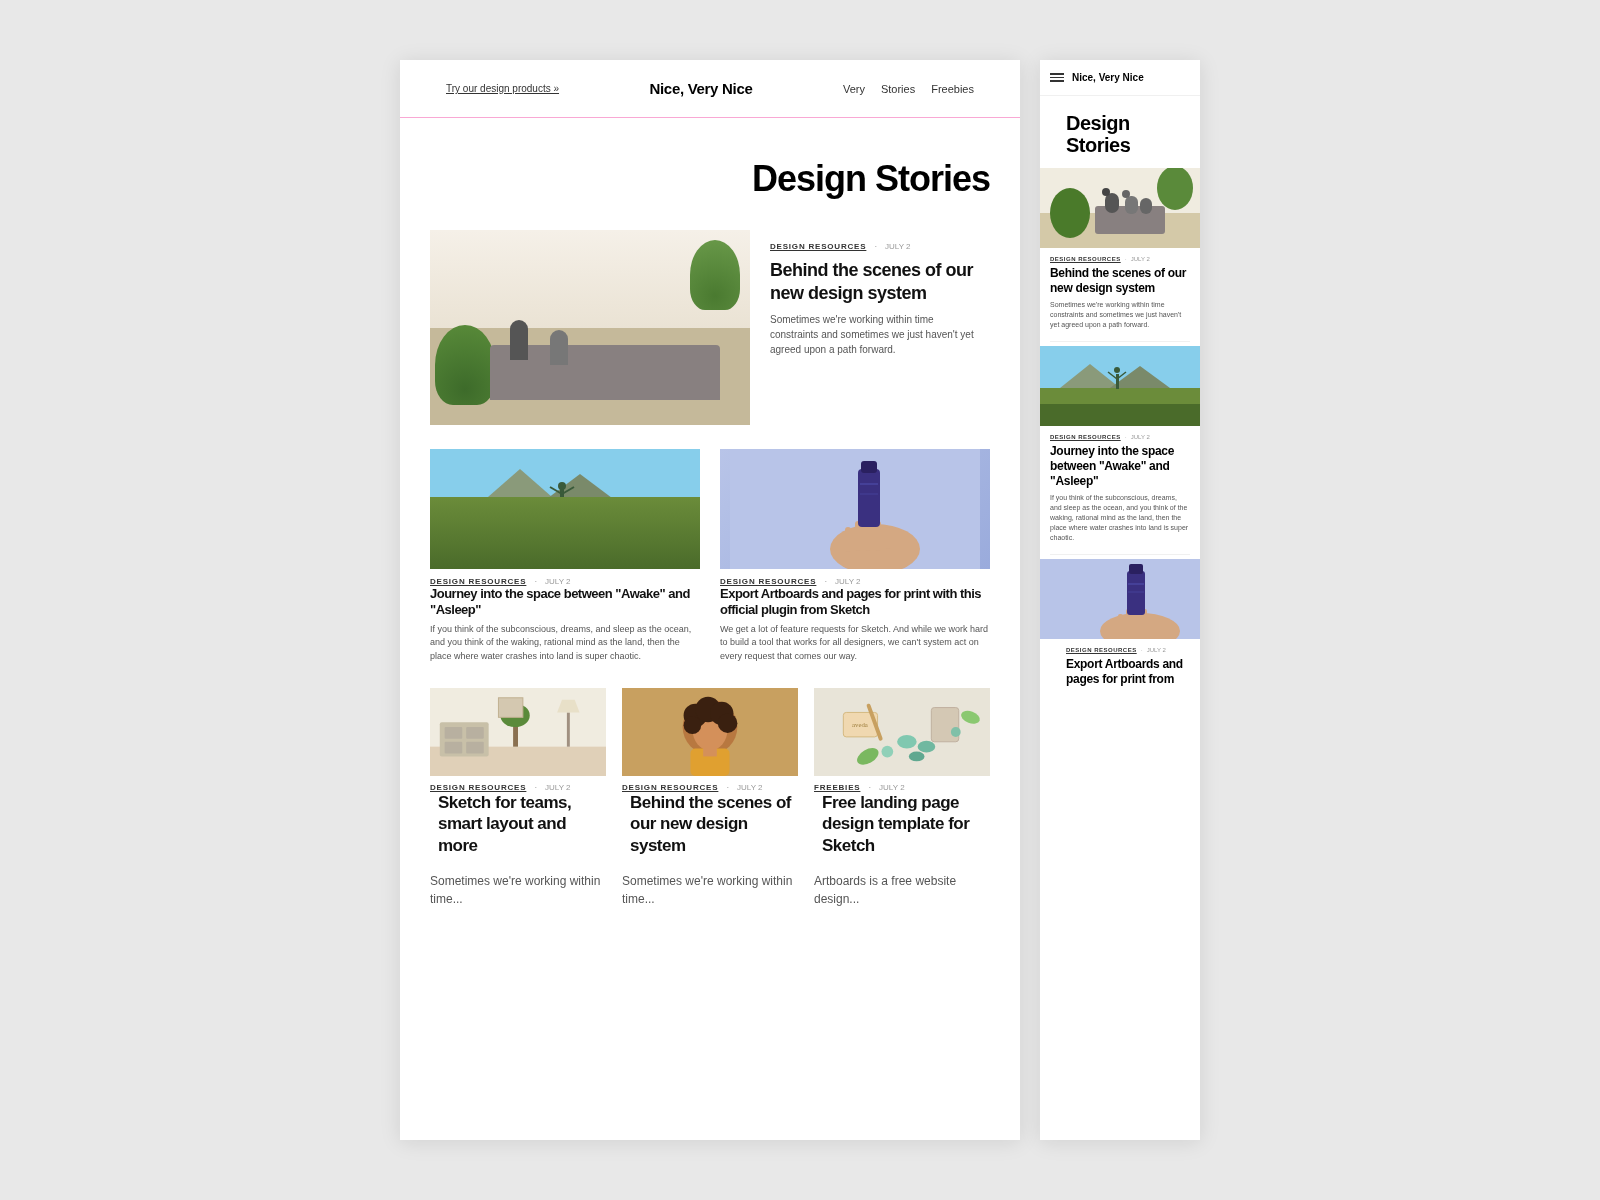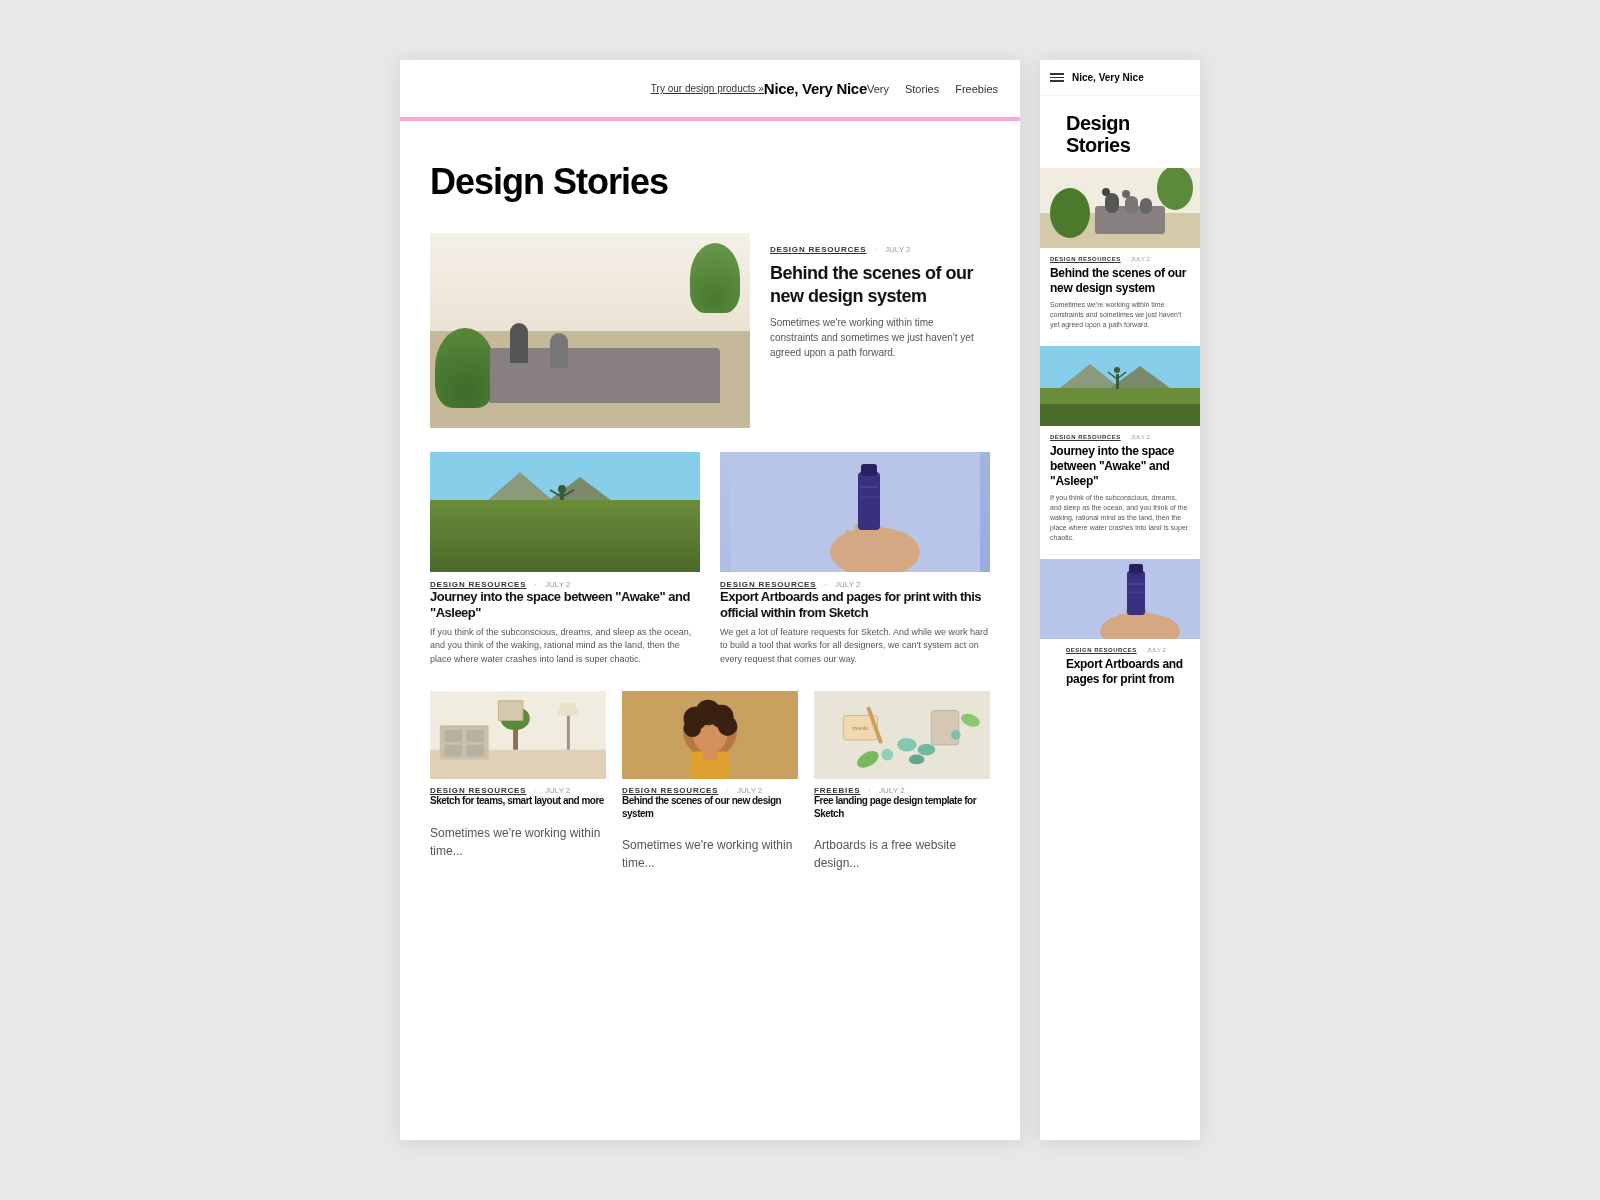--- a/index.html
+++ b/index.html
@@ -29,23 +29,23 @@
       width: 160px;
       min-height: 1080px;
       box-shadow: 0 2px 20px rgba(0,0,0,0.1);
       overflow: hidden;
     }
 
     
     .header {
       display: flex;
       align-items: center;
-      justify-content: flex-end;
-      padding: 20px 22px;
-      border-bottom: 4px solid #f9a8d4;
+      justify-content: space-between;
+      padding: 20px 46px;
+      border-bottom: 1px solid #f9a8d4;
     }
     .header-left {
       font-size: 10px;
       color: #333;
       text-decoration: underline;
       cursor: pointer;
     }
     .header-logo {
       font-size: 15px;
       font-weight: 700;
@@ -57,21 +57,21 @@
     }
     .header-nav a {
       font-size: 11px;
       color: #333;
       text-decoration: none;
       font-weight: 500;
     }
 
     
     .page-title-section {
-      text-align: left;
+      text-align: right;
       padding: 40px 30px 30px;
     }
     .page-title {
       font-size: 36px;
       font-weight: 800;
       letter-spacing: -1px;
     }
 
     
     .featured-article {
@@ -229,21 +229,22 @@
     }
     .row-article {}
     .row-article-image {
       width: 100%;
       height: 90px;
       overflow: hidden;
       margin-bottom: 6px;
     }
 
     .row-article .article-title {
-      font-size: 10px;
+      font-size: 17px;
+      margin-left: 8px;
     }
     .row-article .article-excerpt {
       font-size: 12px;
       margin-top: 16px;
     }
 
     
     .mobile-header {
       display: flex;
       align-items: center;
@@ -428,21 +429,21 @@
             <line x1="130" y1="35" x2="148" y2="35" stroke="#5050b0" stroke-width="1"></line>
             <line x1="130" y1="45" x2="148" y2="45" stroke="#5050b0" stroke-width="0.5"></line>
           </svg>
         </div>
       </div>
       <div class="article-meta">
         <span class="article-category">DESIGN RESOURCES</span>
         <span class="article-dot">·</span>
         <span class="article-date">JULY 2</span>
       </div>
-      <h3 class="article-title">Export Artboards and pages for print with this official within from Sketch</h3>
+      <h3 class="article-title">Export Artboards and pages for print with this official plugin from Sketch</h3>
       <p class="article-excerpt">We get a lot of feature requests for Sketch. And while we work hard to build a tool that works for all designers, we can't system act on every request that comes our way.</p>
     </article>
 
   </div>
 
   <div class="articles-row">
 
     <article class="row-article">
       <div class="row-article-image">
         <svg width="100%" height="90" viewBox="0 0 180 90" xmlns="http://www.w3.org/2000/svg">

